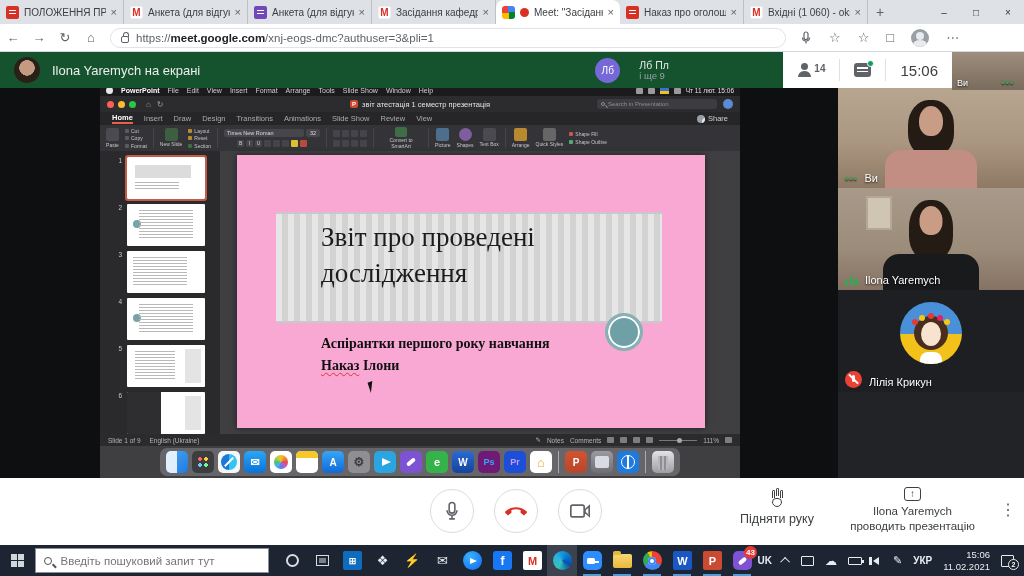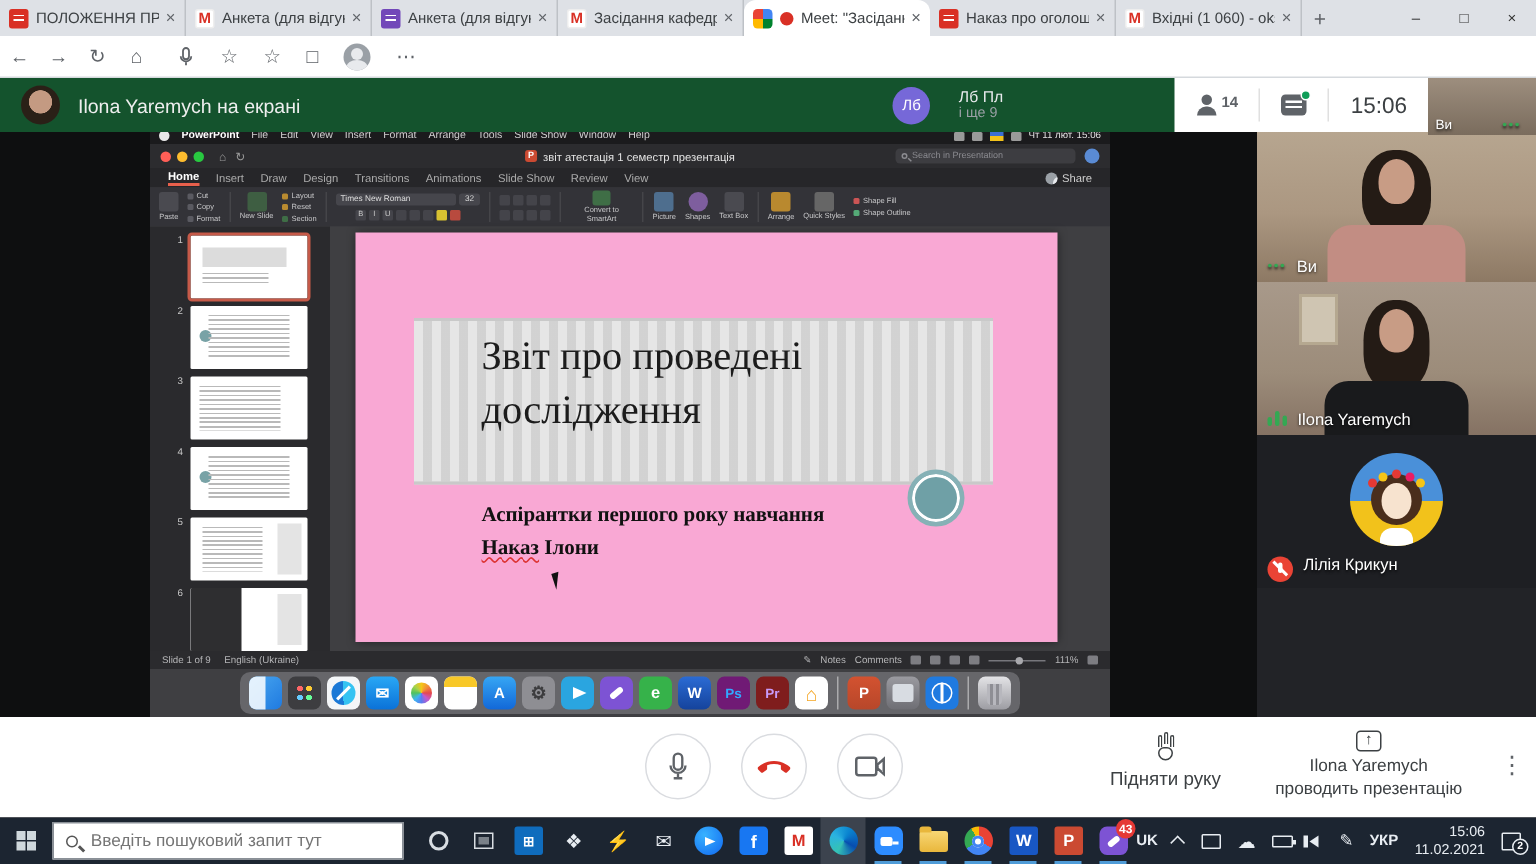--- a/index.html
+++ b/index.html
@@ -58,21 +58,21 @@
   .person-ic::after { content:""; position:absolute; left:1px; top:8px; width:13px; height:6px; border-radius:6px 6px 0 0; background:#5f6368; }
   .people-count { font-size:10px; color:#5f6368; font-weight:bold; }
   .chat-ic { position:relative; width:17px; height:14px; background:#5f6368; border-radius:3px; }
   .chat-ic::before { content:""; position:absolute; left:3px; top:4px; width:11px; height:5px; background:repeating-linear-gradient(#fff 0 1.5px, transparent 1.5px 3.5px); }
   .chat-dot { position:absolute; right:-3px; top:-3px; width:7px; height:7px; border-radius:50%; background:#0f9d58; border:1.5px solid #fff; }
   .header-clock { font-size:15px; color:#3c4043; }
 
   
   .tile { position:absolute; overflow:hidden; }
   .tile-self { left:952px; top:0; width:72px; height:38px; background:linear-gradient(180deg,#9d8e7e,#7a6c5d); z-index:6; }
-  .tile-label { position:absolute; left:7px; bottom:4px; color:#fff; font-size:11px; text-shadow:0 1px 2px rgba(0,0,0,.8); display:flex; align-items:flex-start; gap:7px;margin-top:20px; }
+  .tile-label { position:absolute; left:7px; bottom:4px; color:#fff; font-size:11px; text-shadow:0 1px 2px rgba(0,0,0,.8); display:flex; align-items:flex-end; gap:7px;margin-top:20px; }
   .tile-self .tile-label { font-size:9px; left:5px; bottom:2px; }
   .dots-green { color:#34a853; font-size:9px; letter-spacing:1px; }
   .tile-self .dots-green { position:absolute; right:-46px; bottom:0; }
   .t-col { left:838px; width:186px; }
   .tile-vy { top:34px; height:102px; background:linear-gradient(180deg,#b7a690 0%,#ab9781 55%,#8d7964 100%); }
   .tile-il { top:136px; height:102px; background:linear-gradient(180deg,#a8998a 0%,#9c8c7a 60%,#857263 100%); }
   .tile-lk { top:238px; height:102px; background:#1e1f23; }
   .below-tiles { left:838px; top:340px; width:186px; height:86px; background:#222327; position:absolute; }
   .pers { position:absolute; left:50%; transform:translateX(-50%); }
   .hair { position:absolute; left:50%; transform:translateX(-50%); background:#241b15; border-radius:45% 45% 40% 40%; }
@@ -193,21 +193,21 @@
   .di-notes::after { content:""; position:absolute; left:0; top:0; width:22px; height:7px; background:#f8c828; border-radius:5px 5px 0 0; }
   .di-appstore { background:linear-gradient(#36a6f4,#1268d8); }
   .di-prefs { background:#8e8e93; font-size:12px; color:#3c3c3e; }
   .di-telegram { background:#2aa5e0; }
   .di-telegram::after { content:""; width:0; height:0; border-left:9px solid #fff; border-top:4px solid transparent; border-bottom:4px solid transparent; margin-left:2px; }
   .di-viber { background:#7d53d4; }
   .di-viber::after { content:""; width:10px; height:4px; border-radius:3px; background:#fff; transform:rotate(-40deg); }
   .di-evernote { background:#36b24a; font-size:11px; }
   .di-word { background:linear-gradient(#2b6bd4,#15439c); }
   .di-ps { background:#701a75; color:#31a8ff; font-size:9px; }
-  .di-pr { background:#7f1d1d; color:#c89bfa; font-size:9px; }
+  .di-pr { background:#1d4ed8; color:#c89bfa; font-size:9px; }
   .di-home { background:#fff; color:#f5a623; font-size:13px; }
   .di-ppt { background:linear-gradient(#d35230,#b7472a); }
   .di-shot { background:linear-gradient(#9a9aa0,#6e6e74); }
   .di-shot::after { content:""; position:absolute; inset:5px 4px; background:#d8dce2; border-radius:2px; }
   .di-globe { background:#1f7ae0; }
   .di-globe::after { content:""; position:absolute; inset:4px; border-radius:50%; border:1.5px solid #fff; }
   .di-globe::before { content:""; position:absolute; left:10px; top:4px; width:2px; height:14px; background:#fff; z-index:1; border-radius:2px; }
   .di-trash { background:linear-gradient(#e3e3e6,#9d9da3); }
   .di-trash::after { content:""; position:absolute; inset:5px 6px 3px; background:repeating-linear-gradient(90deg,#b7b7bd 0 2px,#8e8e94 2px 4px); border-radius:0 0 3px 3px; }
 
@@ -327,20 +327,24 @@
       <div class="winbtn">□</div>
       <div class="winbtn">×</div>
     </div>
   </div>
 
   <div class="addrbar">
     <span class="navbtn">←</span>
     <span class="navbtn">→</span>
     <span class="navbtn">↻</span>
     <span class="navbtn">⌂</span>
+    <div class="urlpill">
+      <span class="lock"></span>
+      <span class="url"><span>https://</span><b>meet.google.com</b><span>/xnj-eogs-dmc?authuser=3&amp;pli=1</span></span>
+    </div>
     <div class="addr-icons">
       <svg class="ic" width="12" height="14" viewBox="0 0 24 28">
           <path d="M12 17a4 4 0 0 0 4-4V6a4 4 0 0 0-8 0v7a4 4 0 0 0 4 4z" fill="none" stroke="#5f6368" stroke-width="2.4"></path>
           <path d="M5 13a7 7 0 0 0 14 0M12 20v5" fill="none" stroke="#5f6368" stroke-width="2.4"></path>
         </svg>
       <span class="gl">☆</span>
       <span class="gl">☆</span>
       <span class="gl">□</span>
       <span class="toolbar-avatar"></span>
       <span class="gl">⋯</span>

